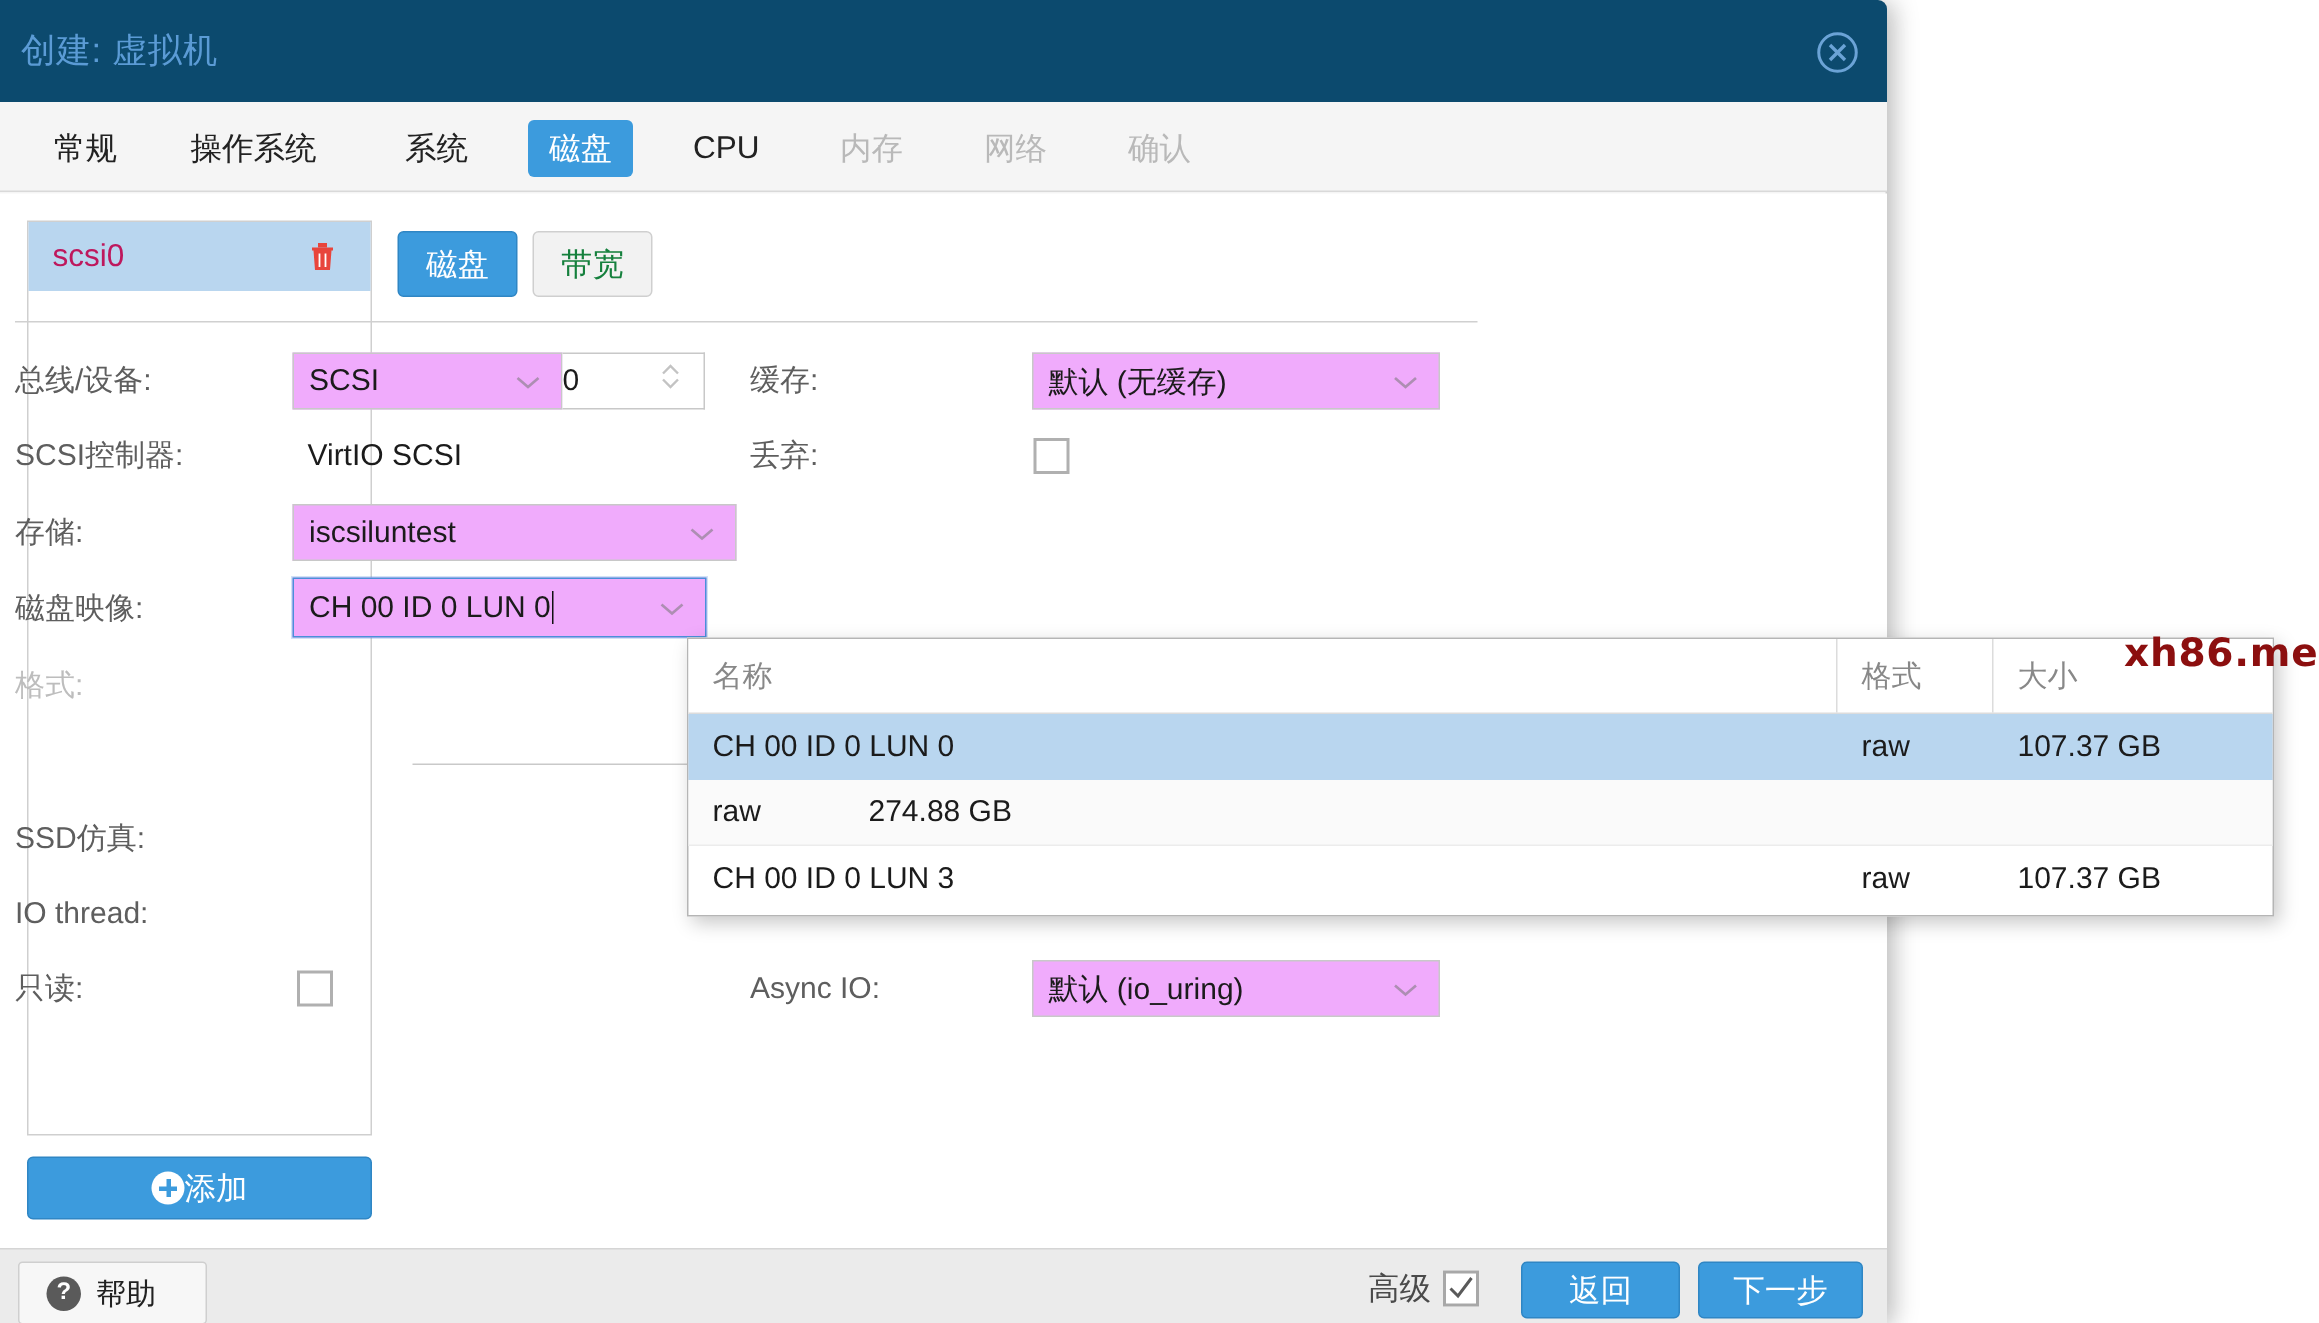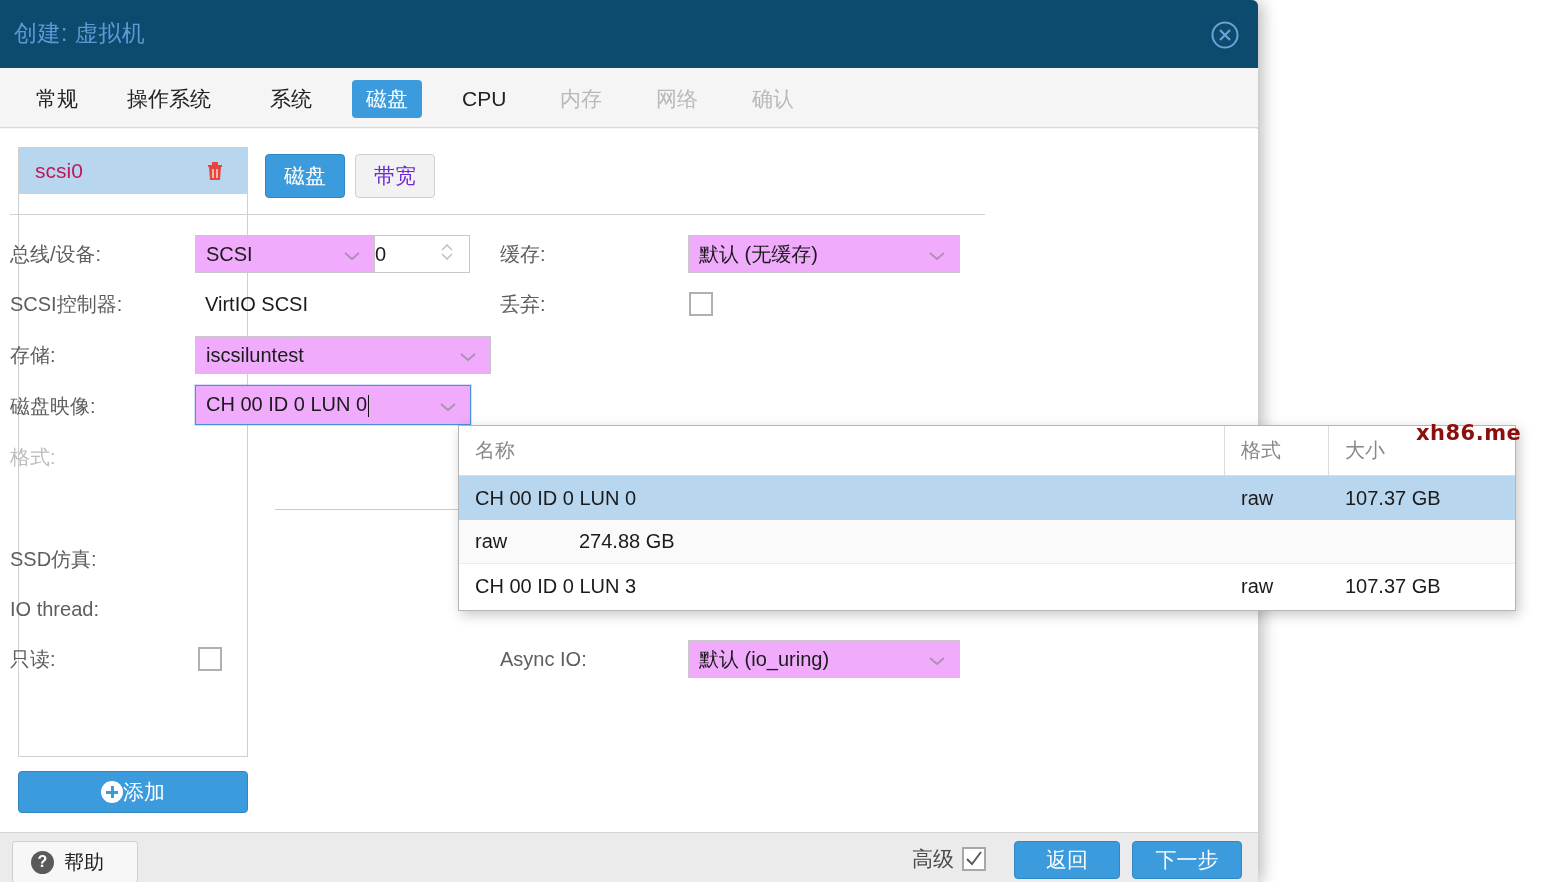--- a/index.html
+++ b/index.html
@@ -94,21 +94,21 @@
 
   
   .pane { position: absolute; left: 265px; top: 18px; width: 975px; }
   .segbtns { position: absolute; left: 0; top: 7px; display: flex; gap: 10px; }
   .segbtn {
     height: 44px; min-width: 80px; padding: 0 16px;
     display: flex; align-items: center; justify-content: center;
     font-size: 21px; border-radius: 4px; cursor: pointer;
   }
   .segbtn.active { background: #3c9bdd; color: #fff; border: 1px solid #2f86c4; }
-  .segbtn.inactive { background: #f2f2f2; color: #6d28d9; border: 1px solid #cfcfcf; }
+  .segbtn.inactive { background: #f2f2f2; color: #15803d; border: 1px solid #cfcfcf; }
   .pane-sep {
     position: absolute; left: 10px; top: 85px; width: 975px; height: 1px;
     background: #d0d0d0;
   }
 
   
   .form { position: absolute; left: 10px; top: 100px; width: 975px; }
   .frow { position: absolute; height: 50px; }
   .flabel { font-size: 20px; color: #5e5e5e; line-height: 50px; white-space: nowrap; }
   .flabel.dim { color: #bdbdbd; }
@@ -164,21 +164,21 @@
   .pk-cell {
     font-size: 20px; color: #1b1b1b; display: flex; align-items: center;
     padding-left: 16px; white-space: nowrap;
   }
   .col-name { width: 766px; }
   .col-fmt  { width: 104px; }
   .col-size { width: 186px; }
 
   .watermark {
     position: absolute; left: 1416px; top: 421px;
-    font-size: 21px; font-weight: bold; color: #8c0f0f;
+    font-size: 26px; font-weight: bold; color: #8c0f0f;
     letter-spacing: .5px; z-index: 60; white-space: nowrap;
     font-family: "DejaVu Sans", sans-serif;
   }
 
   
   .dlg-footer {
     position: absolute; left: 0; top: 832px; width: 1258px; height: 50px;
     background: #ebebeb; border-top: 1px solid #d5d5d5;
   }
   .help-btn {

